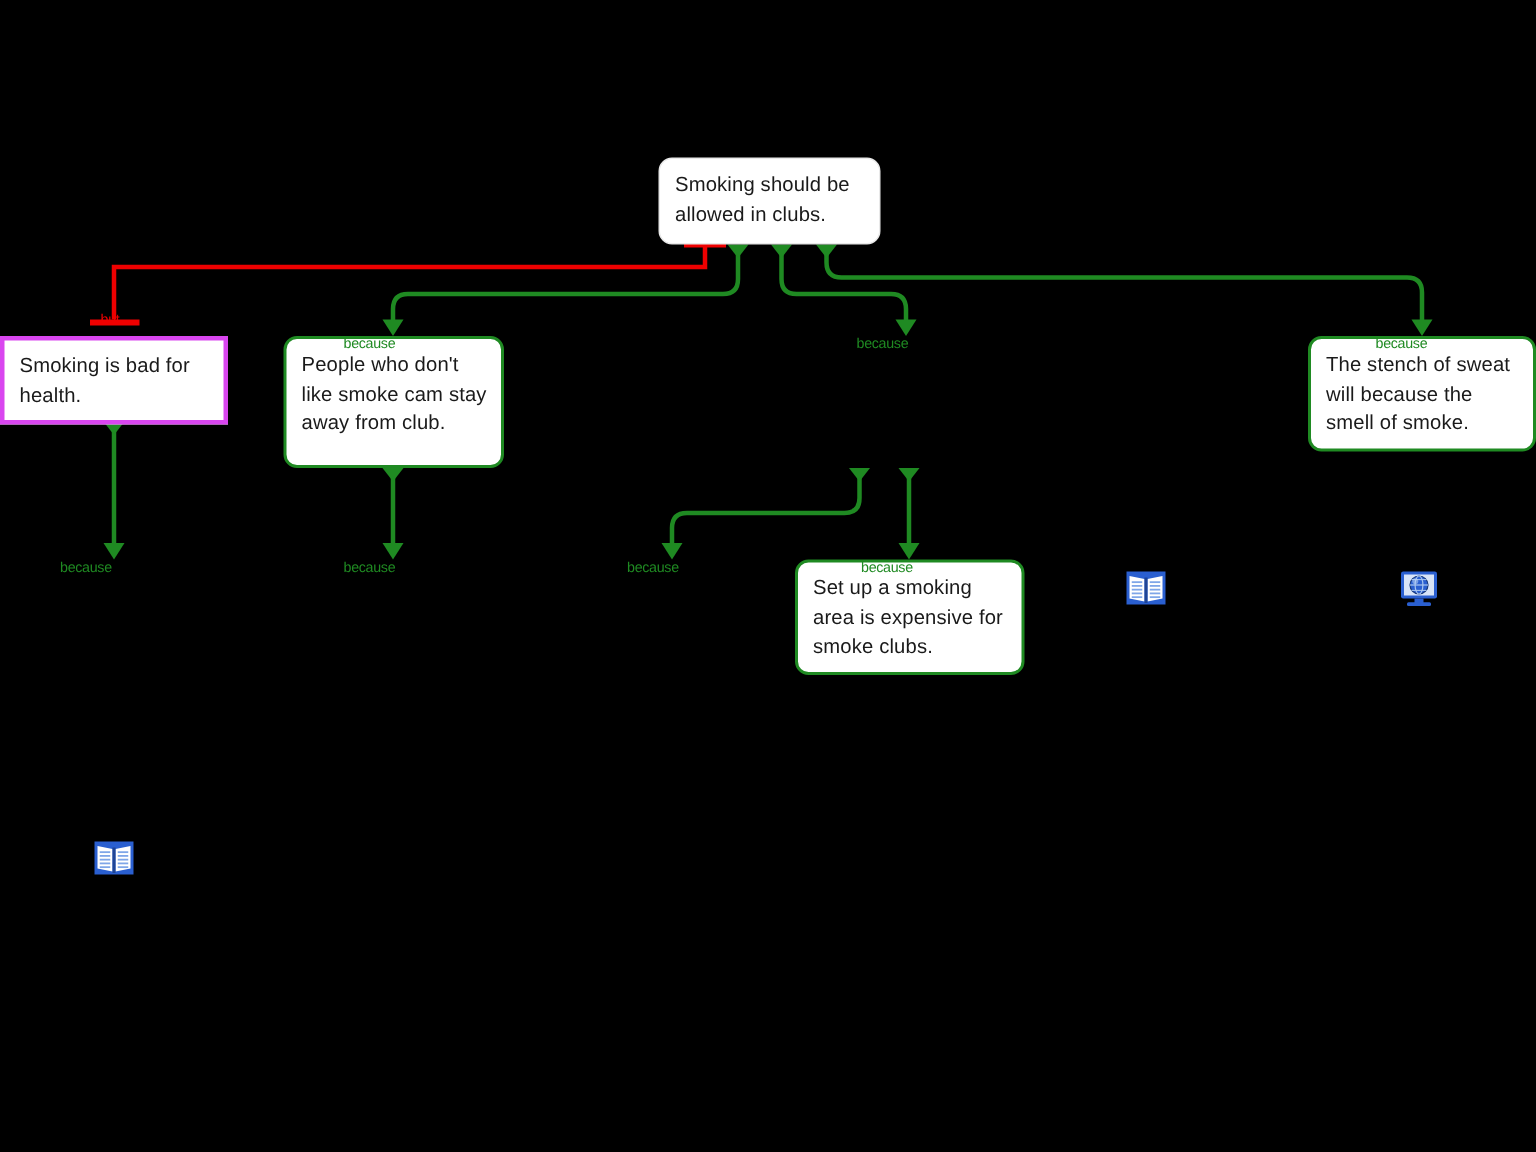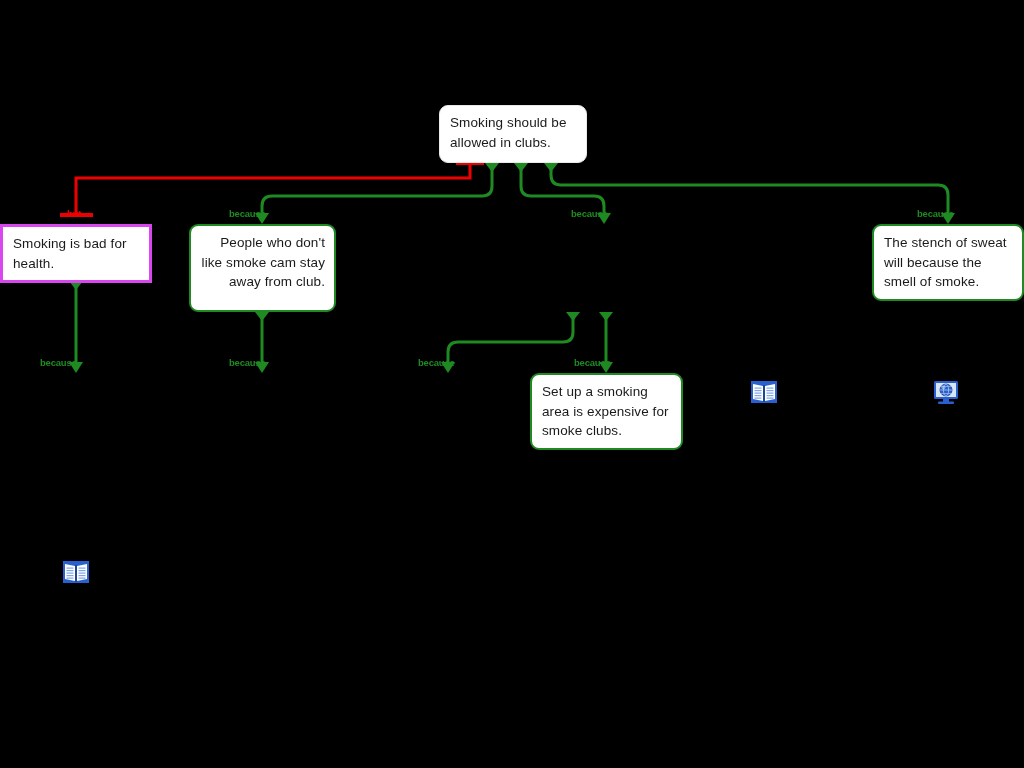--- a/index.html
+++ b/index.html
@@ -46,26 +46,26 @@
     border: 3px solid #d946ef;
     border-radius: 0px;
   }
   .node.root {
     border: 1px solid #e9e9e9;
     border-radius: 9px;
   }
   .edge-label {
     position: absolute;
     font-size: 9.5px;
-    font-weight: bold;
+    font-weight: normal;
     letter-spacing: -0.2px;
     white-space: nowrap;
     padding-left: 20px;
   }
-  .edge-label.support { color: #1f8a22; }
+  .edge-label.support { color: #1f8a22; margin-top: 16px; }
   .edge-label.oppose  { color: #ee0000; }
 
   .icon {
     position: absolute;
     width: 28px;
     height: 28px;
   }
   .icon svg { display: block; }
 </style>
 </head>
@@ -123,21 +123,21 @@
       <path d="M 606 312 L 606 332 Q 606 342 606 344 L 606 364" fill="none" stroke="#1f8a22" stroke-width="3"></path>
       <polygon points="599,362 613,362 606,373" fill="#1f8a22"></polygon>
       <polygon points="599,312 613,312 606,321" fill="#1f8a22"></polygon>
     </g>
   </svg>
 
   <div class="node root" style="left:439px; top:105px; width:148px; min-height:58px;">Smoking should be allowed in clubs.</div>
 
   <div class="node oppose" style="left:0px; top:224px; width:152px; min-height:57px;">Smoking is bad for health.</div>
 
-  <div class="node support" style="left:189px; top:224px; width:147px; min-height:88px;text-align:right;">People who don't like smoke cam stay away from club.</div>
+  <div class="node support" style="left:189px; top:224px; width:147px; min-height:88px;">People who don't like smoke cam stay away from club.</div>
 
 
   <div class="node support" style="left:872px; top:224px; width:152px; min-height:69px;">The stench of sweat will because the smell of smoke.</div>
 
 
 
 
   <div class="node support" style="left:530px; top:373px; width:153px; min-height:69px;">Set up a smoking area is expensive for smoke clubs.</div>
 
   <div class="edge-label oppose" style="left:47px; top:208px;">but</div>

